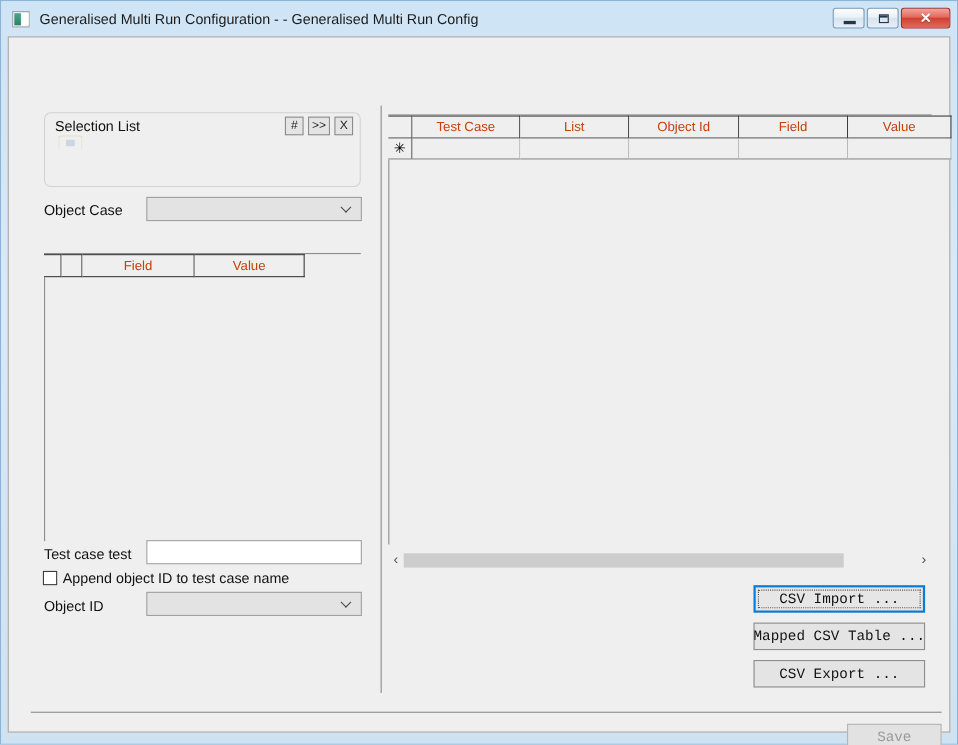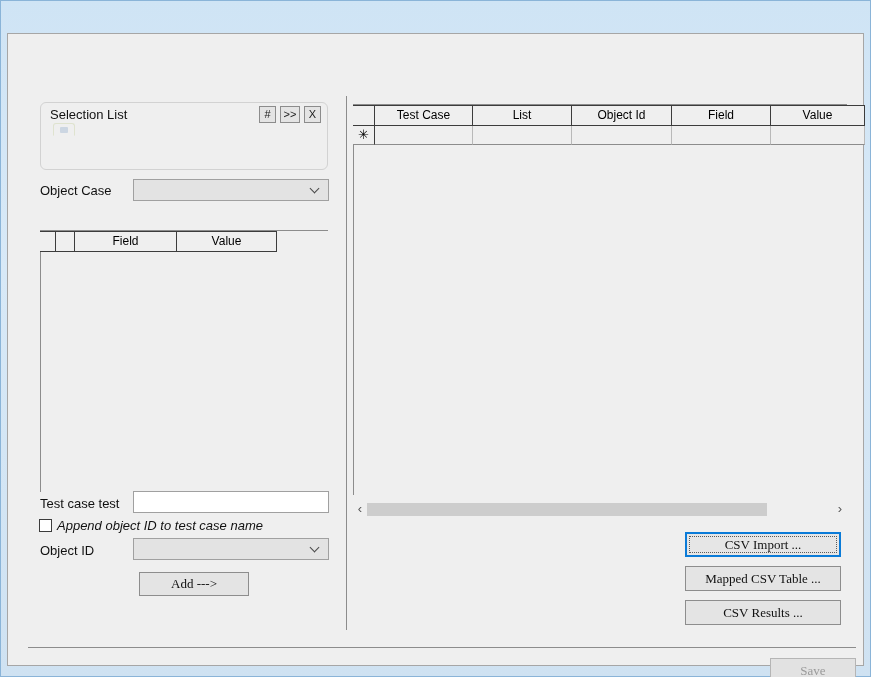--- a/index.html
+++ b/index.html
@@ -256,21 +256,21 @@
     height: 13px;
     box-sizing: border-box;
     border: 1px solid #3c3c3c;
     background: #ffffff;
   }
   .btn {
     position: absolute;
     box-sizing: border-box;
     border: 1px solid #8d8d8d;
     background: #e4e4e4;
-    font-family: Liberation Serif, serif;
+    font-family: Liberation Mono, monospace;
     font-size: 13px;
     color: #111111;
     text-align: left;
     white-space: nowrap;
   }
   .btn.focused {
     border: 2px solid #0a7bd8;
     background: #e6e6e6;
   }
   .btn.focused .inner {
@@ -306,21 +306,21 @@
     display: flex;
     height: 21px;
   }
   .hcell {
     box-sizing: border-box;
     border-right: 1px solid #3c3c3c;
     border-bottom: 1px solid #3c3c3c;
     border-top: 1px solid #3c3c3c;
     background: #efefef;
     font-size: 12px;
-    color: #000000;
+    color: #c2410c;
     line-height: 19px;
     text-align: center;
     overflow: hidden;
     white-space: nowrap;
   }
   .grid-row {
     position: absolute;
     left: 0;
     display: flex;
     height: 19px;
@@ -384,20 +384,35 @@
     position: absolute;
     height: 1px;
     background: #8c8c8c;
   }
 </style>
 </head>
 <body>
 
 <div class="window">
 
+  <div class="titlebar">
+    <div class="app-icon"></div>
+    <div class="title-text">Generalised Multi Run Configuration -  - Generalised Multi Run Config</div>
+    <div class="winbtns">
+      <div class="winbtn">
+        <span class="glyph-min"></span>
+      </div>
+      <div class="winbtn">
+        <span class="glyph-max"></span>
+      </div>
+      <div class="winbtn close">
+        <span class="glyph-close">✕</span>
+      </div>
+    </div>
+  </div>
 
   <div class="client">
 
 
     <div class="groupbox">
       <div class="groupbox-title">Selection List</div>
       <div class="mini-btns">
         <div class="mini-btn">#</div>
         <div class="mini-btn wide">&gt;&gt;</div>
         <div class="mini-btn">X</div>
@@ -417,33 +432,30 @@
       <div class="hcell" style="width:102px;">Field</div>
       <div class="hcell" style="width:100px;">Value</div>
     </div>
     <div class="grid-body-edge" style="left:32px; top:218px; height:240px;"></div>
 
     <div class="lbl" style="left:32px; top:462px;">Test case test</div>
     <div style="position:absolute; left:125px; top:457px;">
       <input class="textbox" style="position: relative; left: 0px; top: 0px; width: 196px;" value="" placeholder="">
     </div>
 
-    <div class="checkbox-row" style="left:31px; top:484px;font-style:italic;">
+    <div class="checkbox-row" style="left:31px; top:484px;">
       <span class="checkbox"></span>
       <span class="lbl" style="position:relative; left:0; top:0;">Append object ID to test case name</span>
     </div>
 
     <div class="lbl" style="left:32px; top:509px;">Object ID</div>
     <div class="combo" style="left:125px; top:504px; width:196px;">
       <span class="chev"></span>
     </div>
 
-    <div class="btn" style="left:131px; top:538px; width:110px; height:24px;">
-      <span class="label-wrap">Add ---&gt;</span>
-    </div>
 
     <div class="vsep" style="left:338px; top:62px; height:534px;"></div>
 
     <div class="grid-topline" style="position:absolute; left:345px; top:70px; width:494px;"></div>
     <div class="grid-header" style="position:absolute; left:345px; top:71px;">
       <div class="hcell" style="width:22px;"></div>
       <div class="hcell" style="width:98px;">Test Case</div>
       <div class="hcell" style="width:99px;">List</div>
       <div class="hcell" style="width:100px;">Object Id</div>
       <div class="hcell" style="width:99px;">Field</div>
@@ -467,21 +479,21 @@
       <div class="arrow">›</div>
     </div>
 
     <div class="btn focused" style="left:677px; top:498px; width:156px; height:25px;">
       <span class="inner">CSV Import ...</span>
     </div>
     <div class="btn" style="left:677px; top:532px; width:156px; height:25px;">
       <span class="label-wrap">Mapped CSV Table ...</span>
     </div>
     <div class="btn" style="left:677px; top:566px; width:156px; height:25px;">
-      <span class="label-wrap">CSV Results ...</span>
+      <span class="label-wrap">CSV Export ...</span>
     </div>
 
     <div class="hsep" style="left:20px; top:613px; width:828px;"></div>
     <div class="btn disabled" style="left:762px; top:624px; width:86px; height:25px;">
       <span class="label-wrap">Save</span>
     </div>
 
   </div>
 </div>
 

